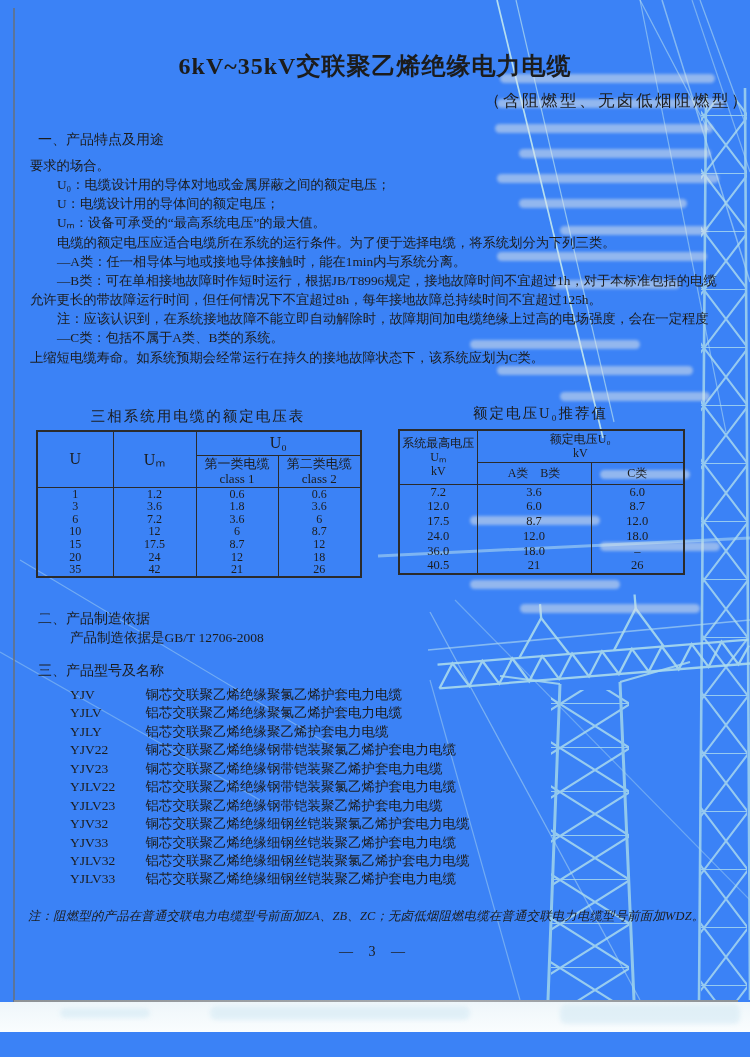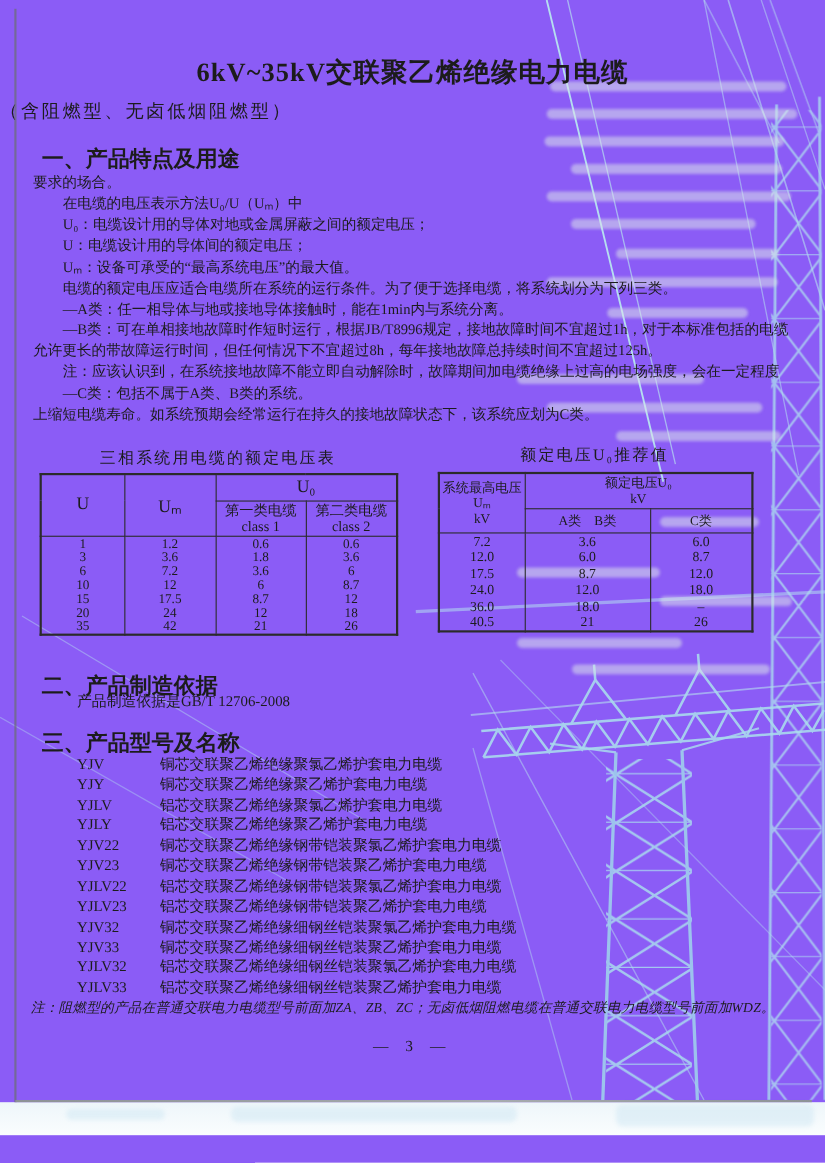--- a/index.html
+++ b/index.html
@@ -1,26 +1,26 @@
 <!DOCTYPE html>
 <html><head>
 <meta charset="utf-8">
 <style>
   html,body{margin:0;padding:0;}
   body{width:750px;height:1057px;background:#ffffff;}
   .page{position:relative;width:750px;height:1057px;overflow:hidden;
-        background:#8b5cf6;font-family:"Liberation Serif",serif;color:#1c1c1c;}
+        background:#3b82f6;font-family:"Liberation Serif",serif;color:#1c1c1c;}
   .art{position:absolute;left:0;top:0;z-index:0;}
   .bl{position:absolute;height:9px;border-radius:5px;background:#dbe3e9;opacity:.55;filter:blur(1.6px);z-index:0;}
   .content{position:absolute;left:0;top:0;width:750px;height:1057px;z-index:2;}
   .doc-title{position:absolute;left:0;top:50px;width:750px;text-align:center;
              font-size:24px;font-weight:bold;letter-spacing:1px;}
-  .doc-subtitle{position:absolute;left:0;top:90px;width:750px;text-align:left;
+  .doc-subtitle{position:absolute;left:0;top:90px;width:750px;text-align:right;
              font-size:16.5px;letter-spacing:2.5px;}
-  .heading{position:absolute;font-family:"Liberation Sans",sans-serif;font-weight:bold;font-size:20px;}
+  .heading{position:absolute;font-family:"Liberation Sans",sans-serif;font-weight:normal;font-size:14px;}
   .body-lines{position:absolute;left:30px;top:156px;width:694px;font-size:13.3px;line-height:19.15px;}
   .bline[data-ind="1"]{text-indent:27px;}
   .tbl-title{position:absolute;text-align:center;font-size:14.5px;letter-spacing:2px;}
   table.vtable{position:absolute;border-collapse:collapse;table-layout:fixed;background:transparent;}
   table.vtable th,table.vtable td{border:1px solid #2b2b2b;text-align:center;vertical-align:middle;
       font-weight:normal;padding:0;font-family:"Liberation Serif",serif;}
   table.vtable{border:2px solid #2b2b2b;}
   td.dcell{border-top:0 !important;border-bottom:0 !important;vertical-align:top;}
   .dstack div{height:12.6px;line-height:12.6px;font-size:12px;}
   .rt .dstack div{height:14.8px;line-height:14.8px;font-size:12.5px;}
@@ -113,21 +113,20 @@
 
     <div class="doc-title">6kV~35kV交联聚乙烯绝缘电力电缆</div>
     <div class="doc-subtitle">（含阻燃型、无卤低烟阻燃型）</div>
 
     <div class="heading" style="left:38px;top:131px">一、产品特点及用途</div>
 
     <div class="body-lines">
 
       <div class="bline" data-ind="0">要求的场合。</div>
 
-      <div class="bline" data-ind="1">在电缆的电压表示方法U₀/U（Uₘ）中</div>
 
       <div class="bline" data-ind="1">U₀：电缆设计用的导体对地或金属屏蔽之间的额定电压；</div>
 
       <div class="bline" data-ind="1">U：电缆设计用的导体间的额定电压；</div>
 
       <div class="bline" data-ind="1">Uₘ：设备可承受的“最高系统电压”的最大值。</div>
 
       <div class="bline" data-ind="1">电缆的额定电压应适合电缆所在系统的运行条件。为了便于选择电缆，将系统划分为下列三类。</div>
 
       <div class="bline" data-ind="1">—A类：任一相导体与地或接地导体接触时，能在1min内与系统分离。</div>
@@ -277,24 +276,20 @@
     <div class="s2body">产品制造依据是GB/T 12706-2008</div>
 
     <div class="heading" style="left:38px;top:662px">三、产品型号及名称</div>
 
     <div class="models">
       <div class="model-row">
         <span class="model-code">YJV</span>
         <span class="model-name">铜芯交联聚乙烯绝缘聚氯乙烯护套电力电缆</span>
       </div>
 
-      <div class="model-row">
-        <span class="model-code">YJY</span>
-        <span class="model-name">铜芯交联聚乙烯绝缘聚乙烯护套电力电缆</span>
-      </div>
 
       <div class="model-row">
         <span class="model-code">YJLV</span>
         <span class="model-name">铝芯交联聚乙烯绝缘聚氯乙烯护套电力电缆</span>
       </div>
 
       <div class="model-row">
         <span class="model-code">YJLY</span>
         <span class="model-name">铝芯交联聚乙烯绝缘聚乙烯护套电力电缆</span>
       </div>

